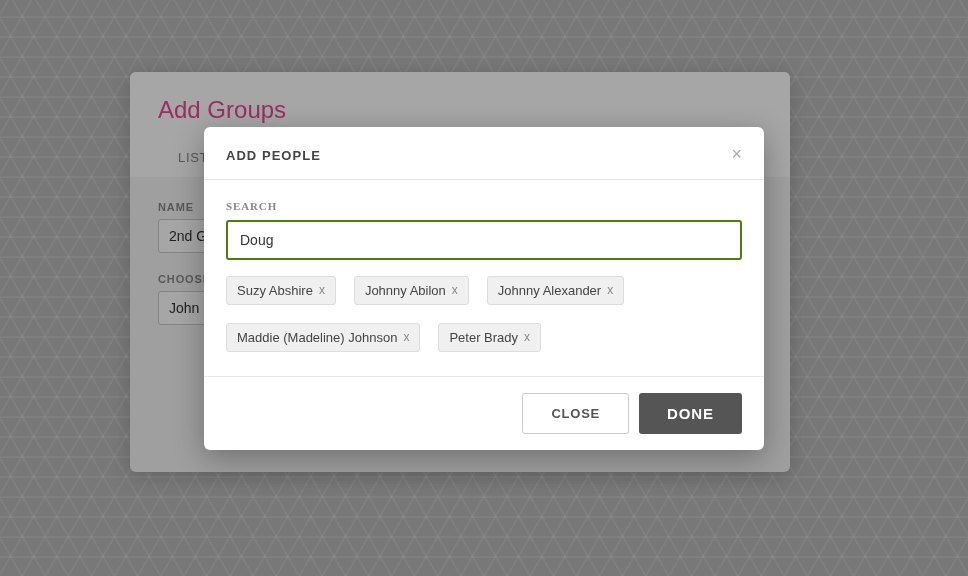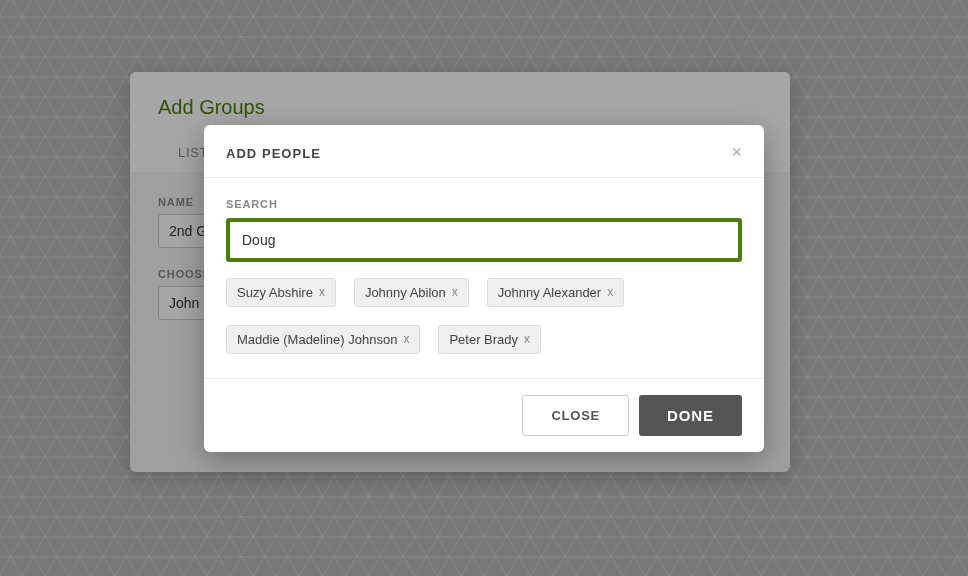--- a/index.html
+++ b/index.html
@@ -50,23 +50,23 @@
       z-index: 1;
     }
 
     .bg-card-header {
       padding: 24px 28px 0 28px;
       background: white;
       border-radius: 6px 6px 0 0;
     }
 
     .bg-card-title {
-      font-size: 20px;
+      font-size: 24px;
       font-weight: 300;
-      color: #4d7c0f;
+      color: #ec4899;
       margin-bottom: 16px;
     }
 
     .bg-card-tabs {
       display: flex;
       gap: 0;
     }
 
     .bg-card-tab {
       padding: 10px 20px;
@@ -153,25 +153,26 @@
     .modal-body {
       padding: 20px 22px 24px 22px;
     }
 
     .search-label {
       font-size: 11px;
       font-weight: 700;
       color: #888;
       letter-spacing: 0.08em;
       margin-bottom: 8px;
+      font-family: Liberation Serif, serif;
     }
 
     .search-input {
       width: 100%;
-      border: 4px solid #4d7c0f;
+      border: 2px solid #4d7c0f;
       border-radius: 3px;
       padding: 10px 12px;
       font-size: 14px;
       color: #333;
       outline: none;
       margin-bottom: 16px;
     }
 
     .tags-container {
       display: flex;

